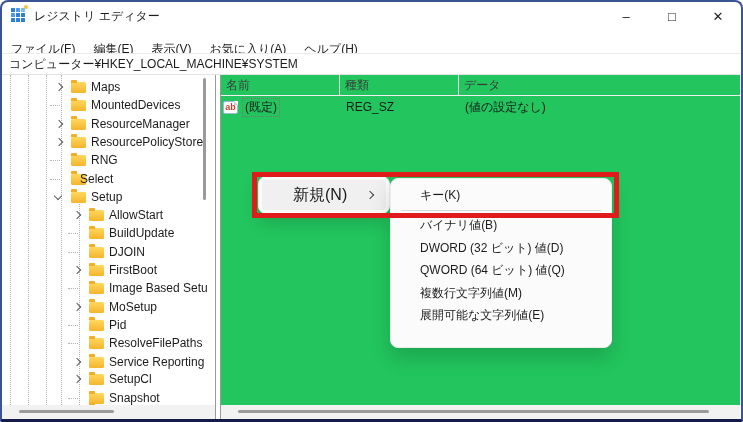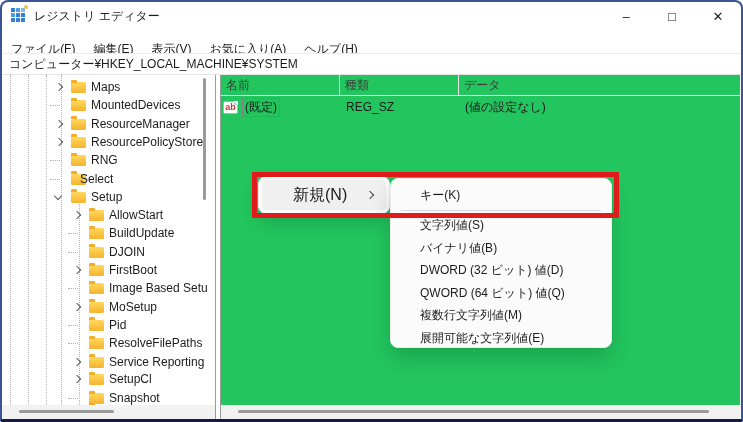--- a/index.html
+++ b/index.html
@@ -234,21 +234,20 @@
     <div class="ctxmenu">
       <div class="ctxitem">
         <span>新規(N)</span>
         <span class="ctxchev"></span>
       </div>
     </div>
 
     <div class="submenu">
         <div class="subitem first">キー(K)</div>
         <div class="menusep"></div>
-        <div class="subitem">文字列値(S)</div>
         <div class="subitem">バイナリ値(B)</div>
         <div class="subitem">DWORD (32 ビット) 値(D)</div>
         <div class="subitem">QWORD (64 ビット) 値(Q)</div>
         <div class="subitem">複数行文字列値(M)</div>
         <div class="subitem">展開可能な文字列値(E)</div>
       </div>
 
     <div class="redbox"></div>
 
   </div>

